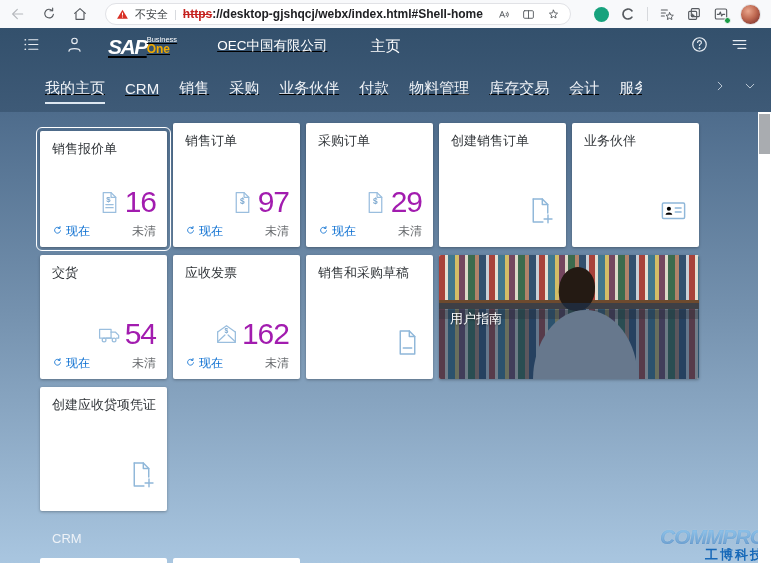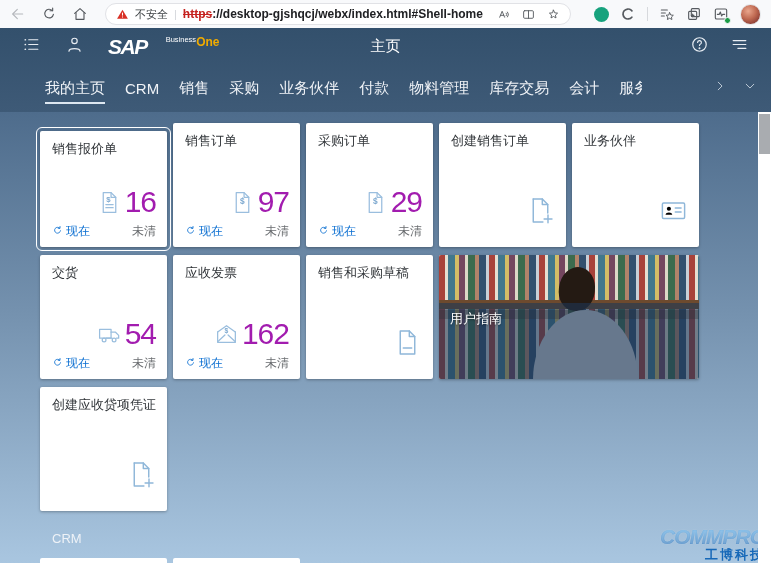--- a/index.html
+++ b/index.html
@@ -35,27 +35,27 @@
   .vsep { width:1px; height:14px; background:#d7d9dd; }
   .avatar {
     width:21px; height:21px; border-radius:50%;
     background: radial-gradient(circle at 38% 32%, #e9a68d 0%, #c06a52 45%, #8a3c34 80%, #5f2722 100%);
     border:1px solid #e3e5e8;
   }
   .essentials-wrap { position:relative; }
   .badge-dot { position:absolute; right:-2px; bottom:-2px; width:7px; height:7px; border-radius:50%; background:#1a9b45; border:1px solid #f8f9fb; }
 
   
-  .sap-top { background:linear-gradient(180deg,#33506c 0%,#3e5a77 100%); }
+  .sap-top { background:linear-gradient(180deg,#33506c 0%,#3e5a77 100%);text-decoration:underline; }
   .sap-header { height:36px; display:flex; align-items:center; padding:0 22px; position:relative; color:#fff; }
   .hi svg { width:19px; height:19px; stroke:#e8edf3; fill:none; stroke-width:1.5; stroke-linecap:round; stroke-linejoin:round; }
   .sap-header .hi { margin-right:24px; cursor:pointer; }
   .logo { display:flex; align-items:flex-start; margin-right:40px; cursor:default; }
   .logo-sap { font-size:21px; font-weight:bold; font-style:italic; letter-spacing:-1.5px; color:#fff; line-height:1; }
-  .logo-b1 { display:flex; margin-left:19px; line-height:1; }
+  .logo-b1 { display:flex; flex-direction:column; margin-left:0; line-height:1; }
   .logo-business { font-size:7.5px; color:#fff; }
   .logo-one { font-size:12px; font-weight:bold; color:#f0ab00; }
   .company { font-size:13.5px; color:#fff; }
   .page-title { position:absolute; left:50%; transform:translateX(-50%); font-size:15px; color:#fff; }
   .header-right { margin-left:auto; display:flex; gap:21px; }
   .header-right .hi { margin-right:0; }
 
   .tab-bar { height:48px; display:flex; align-items:center; padding:0 14px 0 45px; }
   .tab-strip { display:flex; align-items:center; gap:20px; height:100%;justify-content:space-between; }
   .tab { position:relative; font-size:15px; color:#f0f3f7; cursor:pointer; white-space:nowrap; display:flex; align-items:center; height:100%; }
@@ -231,20 +231,21 @@
           <path d="M5 20.5c0-4.5 14-4.5 14 0"></path>
         </svg>
     </span>
     <span class="logo">
       <span class="logo-sap">SAP</span>
       <span class="logo-b1">
         <span class="logo-business">Business</span>
         <span class="logo-one">One</span>
       </span>
     </span>
+    <span class="company">OEC中国有限公司</span>
     <span class="page-title">主页</span>
     <span class="header-right">
       <span class="hi">
         <svg viewBox="0 0 24 24">
             <circle cx="12" cy="12" r="8.5"></circle>
             <path d="M9.6 9.5a2.4 2.4 0 1 1 3.3 2.2c-.8.35-.9.9-.9 1.6"></path>
             <circle cx="12" cy="16.6" r=".5" fill="#e8edf3"></circle>
           </svg>
       </span>
       <span class="hi">

